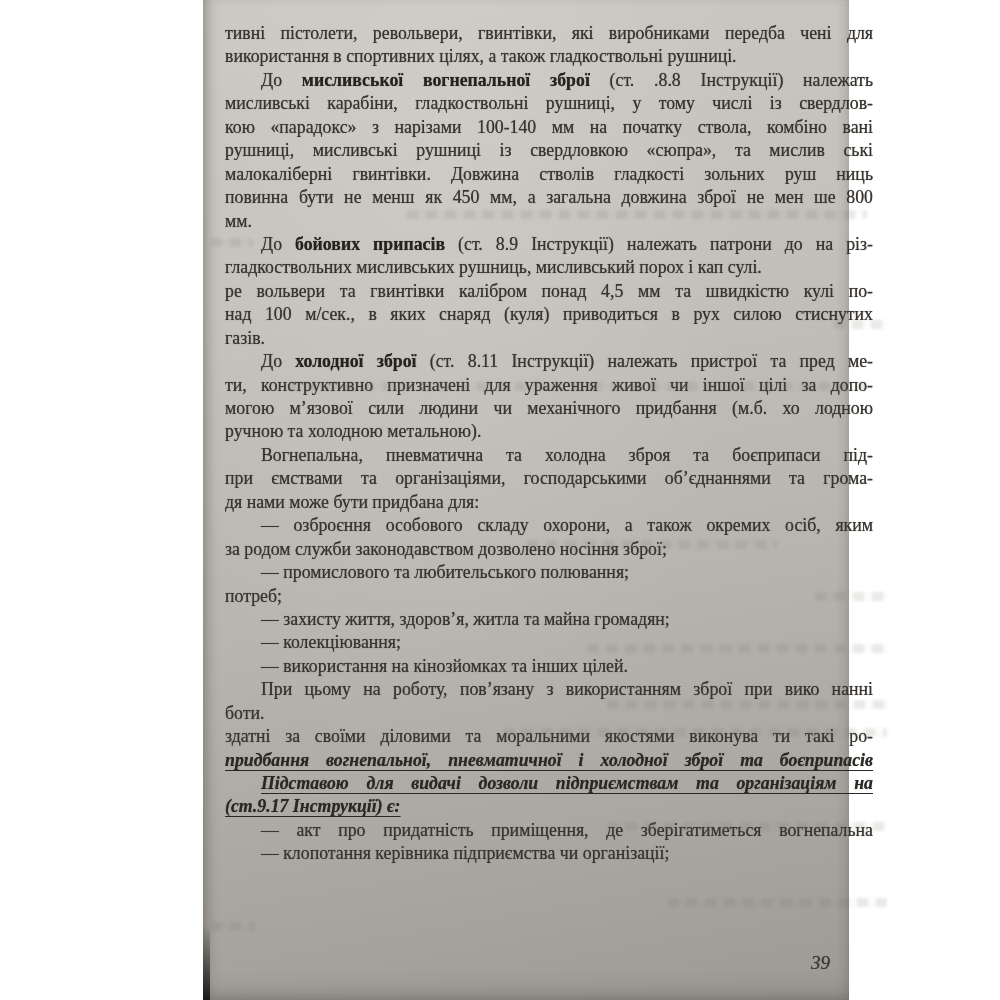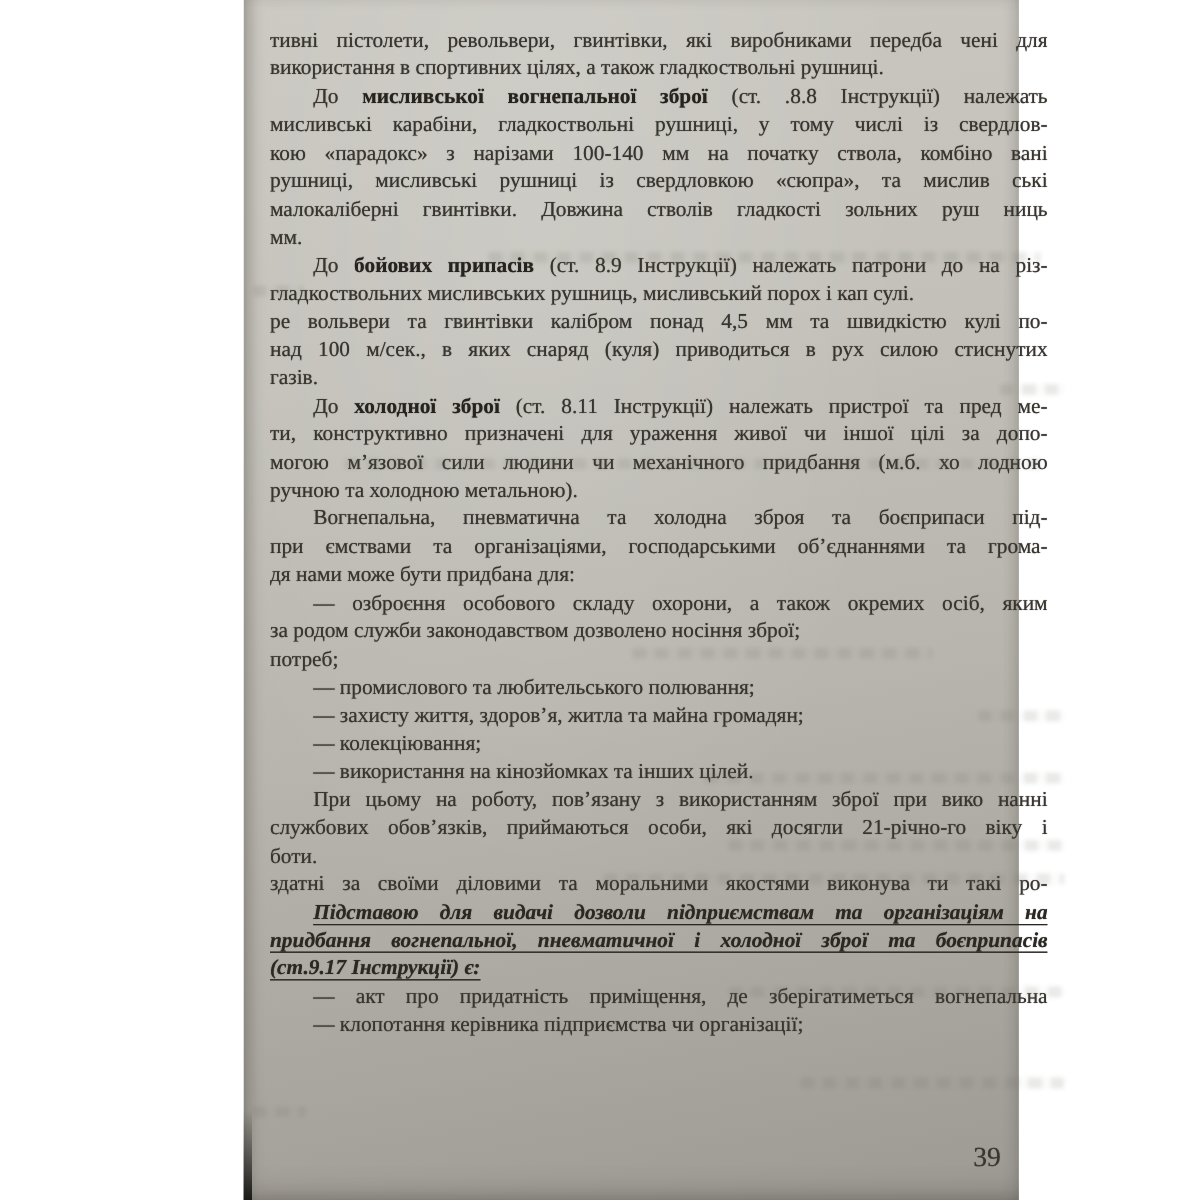--- a/index.html
+++ b/index.html
@@ -59,21 +59,22 @@
     font-style: italic;
     font-weight: 700;
     color: #2b2824;
     text-decoration: underline;
     text-decoration-thickness: 1.4px;
     text-underline-offset: 3.5px;
   }
   .pagenum {
     position: absolute;
     left: 608px; top: 952px;
-    font-size: 23px;
+    font-style: italic;
+    font-size: 19px;
     color: #3a3733;
     text-shadow: 0 0 0.8px rgba(52,48,44,.7);
   }
   .smudge {
     position: absolute;
     height: 9px;
     filter: blur(1.6px);
     opacity: .45;
     border-radius: 2px;
     background: repeating-linear-gradient(90deg,
@@ -87,46 +88,46 @@
 <div class="photo">
 
   <div class="textblock">
       <div class="line"><span class="seg-p">тивні пістолети, револьвери, гвинтівки, які виробниками передба чені для</span></div>
       <div class="line endline"><span class="seg-p">використання в спортивних цілях, а також гладкоствольні рушниці.</span></div>
       <div class="line indent"><span class="seg-p">До </span><span class="seg-b">мисливської вогнепальної зброї</span><span class="seg-p"> (ст. .8.8 Інструкції) належать</span></div>
       <div class="line"><span class="seg-p">мисливські карабіни, гладкоствольні рушниці, у тому числі із свердлов-</span></div>
       <div class="line"><span class="seg-p">кою «парадокс» з нарізами 100-140 мм на початку ствола, комбіно вані</span></div>
       <div class="line"><span class="seg-p">рушниці, мисливські рушниці із свердловкою «сюпра», та мислив ські</span></div>
       <div class="line"><span class="seg-p">малокаліберні гвинтівки. Довжина стволів гладкості зольних руш ниць</span></div>
+      <div class="line"><span class="seg-p">повинна бути не менш як 450 мм, а загальна довжина зброї не мен ше 800</span></div>
       <div class="line endline"><span class="seg-p">мм.</span></div>
       <div class="line indent"><span class="seg-p">До </span><span class="seg-b">бойових припасів</span><span class="seg-p"> (ст. 8.9 Інструкції) належать патрони до на різ-</span></div>
       <div class="line endline"><span class="seg-p">гладкоствольних мисливських рушниць, мисливський порох і кап сулі.</span></div>
       <div class="line"><span class="seg-p">ре вольвери та гвинтівки калібром понад 4,5 мм та швидкістю кулі по-</span></div>
       <div class="line"><span class="seg-p">над 100 м/сек., в яких снаряд (куля) приводиться в рух силою стиснутих</span></div>
       <div class="line endline"><span class="seg-p">газів.</span></div>
       <div class="line indent"><span class="seg-p">До </span><span class="seg-b">холодної зброї</span><span class="seg-p"> (ст. 8.11 Інструкції) належать пристрої та пред ме-</span></div>
       <div class="line"><span class="seg-p">ти, конструктивно призначені для ураження живої чи іншої цілі за допо-</span></div>
       <div class="line"><span class="seg-p">могою м’язової сили людини чи механічного придбання (м.б. хо лодною</span></div>
       <div class="line endline"><span class="seg-p">ручною та холодною метальною).</span></div>
       <div class="line indent"><span class="seg-i">Вогнепальна, пневматична та холодна зброя та боєприпаси під-</span></div>
       <div class="line"><span class="seg-i">при ємствами та організаціями, господарськими об’єднаннями та грома-</span></div>
       <div class="line endline"><span class="seg-i">дя нами може бути придбана для:</span></div>
       <div class="line indent"><span class="seg-p">— озброєння особового складу охорони, а також окремих осіб, яким</span></div>
       <div class="line endline"><span class="seg-p">за родом служби законодавством дозволено носіння зброї;</span></div>
+      <div class="line endline indent"><span class="seg-p">— промислового та любительського полювання;</span></div>
       <div class="line endline"><span class="seg-p">потреб;</span></div>
-      <div class="line endline indent"><span class="seg-p">— промислового та любительського полювання;</span></div>
       <div class="line endline indent"><span class="seg-p">— захисту життя, здоров’я, житла та майна громадян;</span></div>
       <div class="line endline indent"><span class="seg-p">— колекціювання;</span></div>
       <div class="line endline indent"><span class="seg-p">— використання на кінозйомках та інших цілей.</span></div>
       <div class="line indent"><span class="seg-p">При цьому на роботу, пов’язану з використанням зброї при вико нанні</span></div>
-      <div class="line"><span class="seg-p">службових обов’язків, приймаються особи, які досягли 21-річно-го віку і</span></div>
       <div class="line endline"><span class="seg-p">боти.</span></div>
       <div class="line"><span class="seg-p">здатні за своїми діловими та моральними якостями виконува ти такі ро-</span></div>
+      <div class="line"><span class="seg-u">придбання вогнепальної, пневматичної і холодної зброї та боєприпасів</span></div>
       <div class="line indent"><span class="seg-u">Підставою для видачі дозволи підприємствам та організаціям на</span></div>
-      <div class="line"><span class="seg-u">придбання вогнепальної, пневматичної і холодної зброї та боєприпасів</span></div>
       <div class="line endline"><span class="seg-u">(ст.9.17 Інструкції) є:</span></div>
       <div class="line indent"><span class="seg-p">— акт про придатність приміщення, де зберігатиметься вогнепальна</span></div>
       <div class="line endline indent"><span class="seg-p">— клопотання керівника підприємства чи організації;</span></div>
     </div>
 
   <div class="pagenum">39</div>
 
   <div class="smudge" style="left:204px; top:210px; width:460px;"></div>
   <div class="smudge" style="left:8px;   top:238px; width:42px;"></div>
   <div class="smudge" style="left:630px; top:320px; width:54px;"></div>

